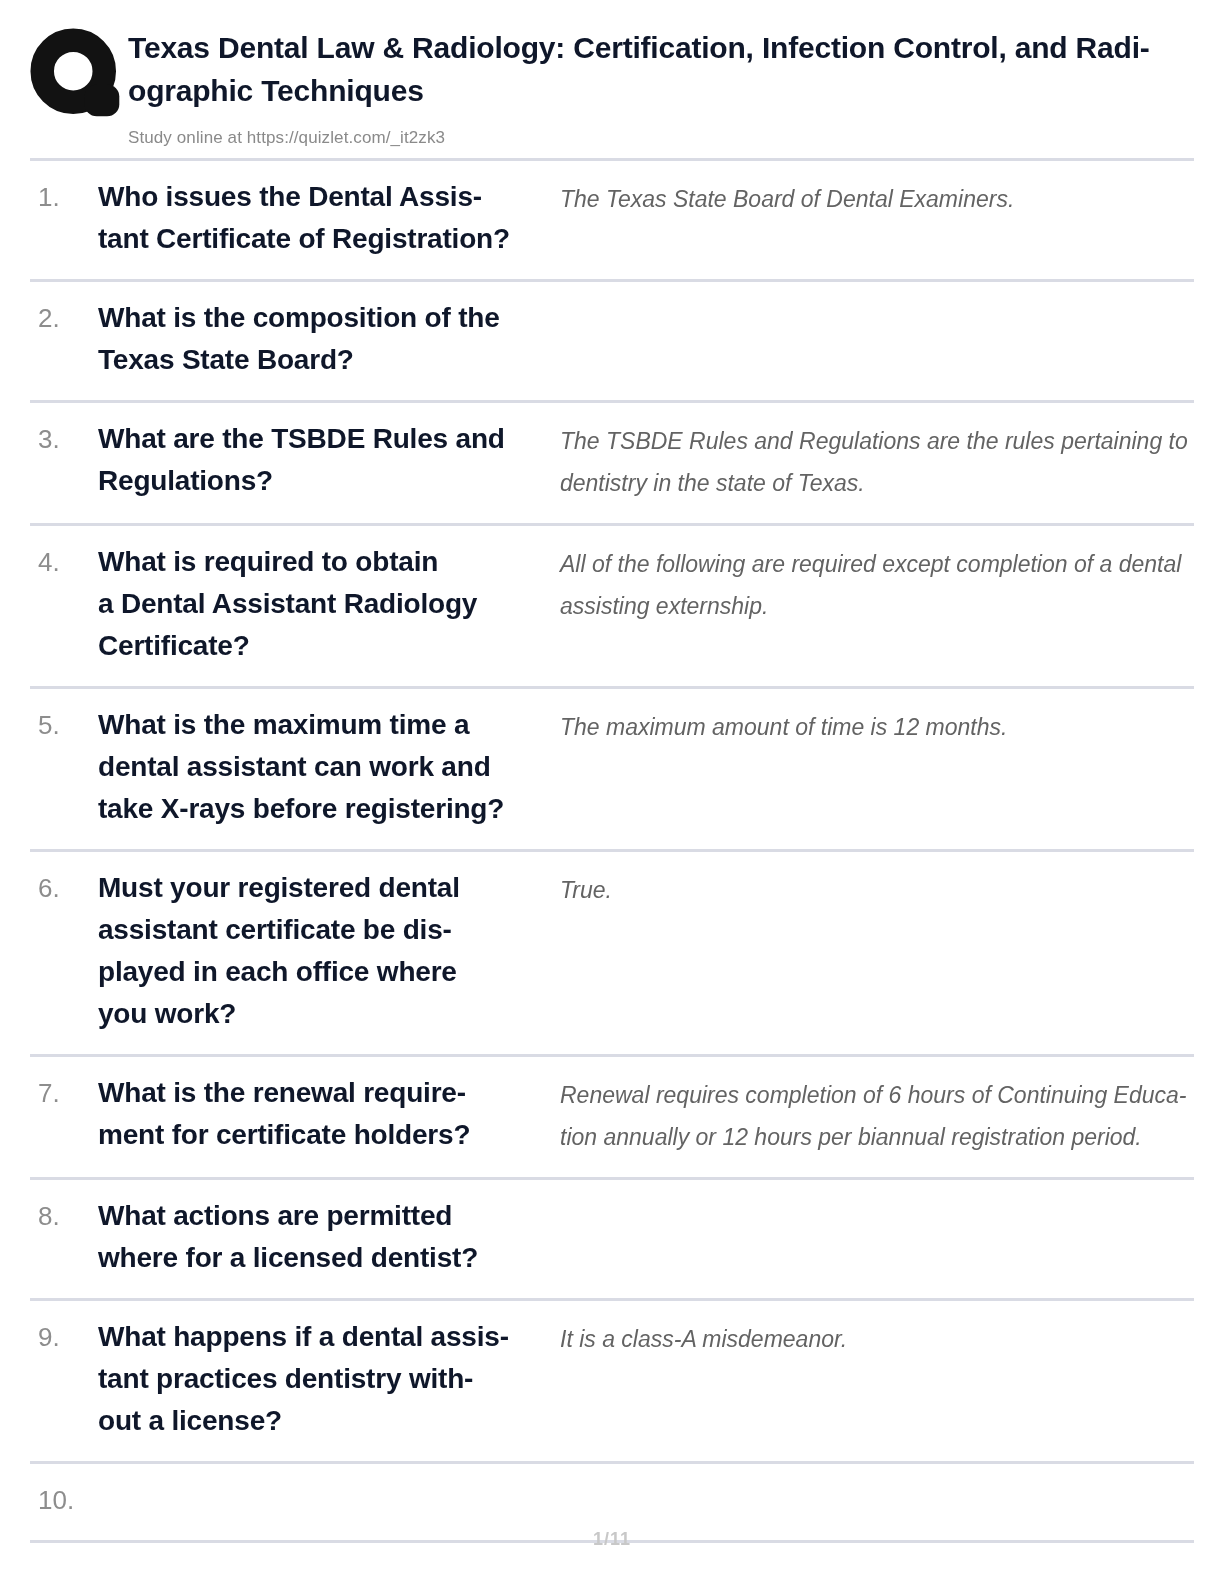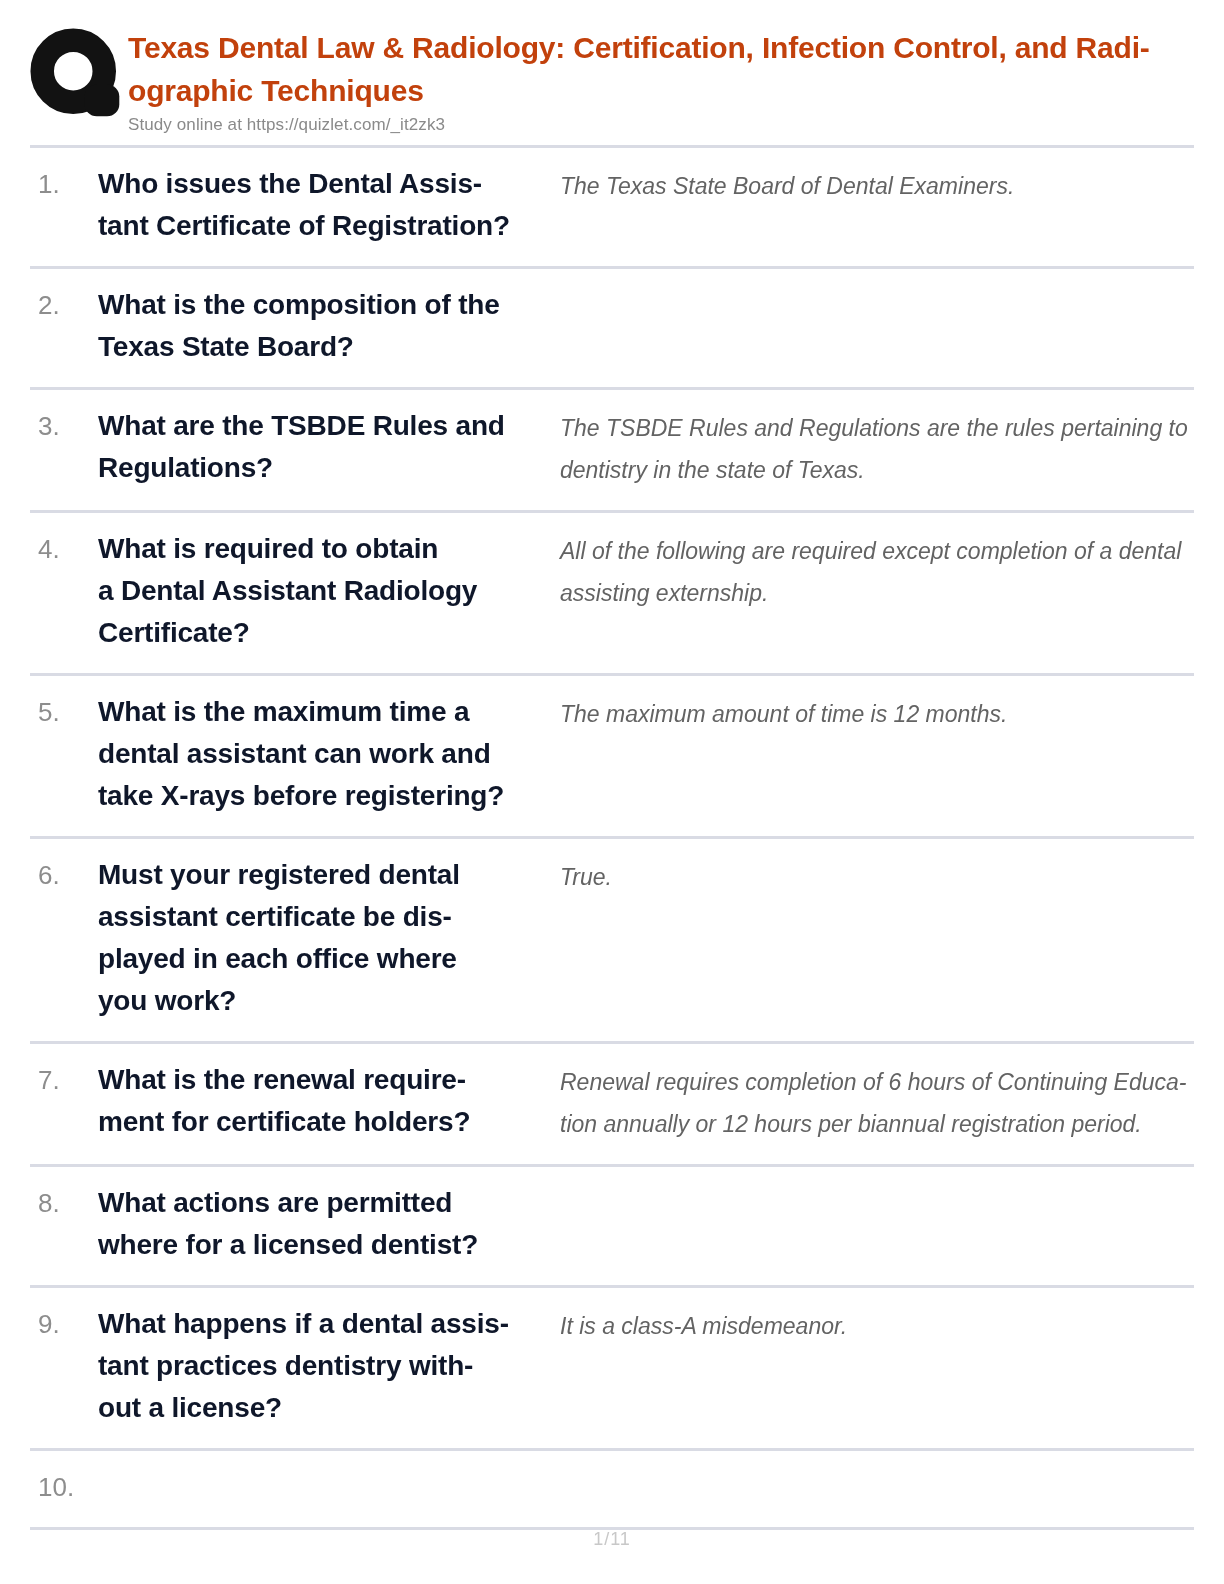--- a/index.html
+++ b/index.html
@@ -28,27 +28,27 @@
   .logo {
     width: 94px;
     height: 94px;
     flex: 0 0 94px;
     margin-top: 2px;
   }
   .header-text { margin-left: 4px; flex: 1; }
   .title {
     font-size: 30px;
     font-weight: 600;
-    color: #c2410c;
+    color: #0f172a;
     line-height: 43px;
     letter-spacing: -0.2px;
     white-space: pre-line;
   }
   .subtitle {
-    margin-top: 3px;
+    margin-top: 16px;
     font-size: 17px;
     color: #8a8a8a;
     letter-spacing: 0.1px;
   }
   
   .row {
     display: grid;
     grid-template-columns: 60px 462px 1fr;
     column-gap: 0;
     padding: 15px 0 19px 8px;
@@ -82,20 +82,21 @@
   
   .footer {
     position: absolute;
     bottom: 34px;
     left: 0;
     width: 100%;
     text-align: center;
     font-size: 18px;
     color: #c8c8c8;
     letter-spacing: 1px;
+    font-weight: bold;
   }
 </style>
 </head>
 <body>
 
 <div class="page">
 
   <div class="header">
     <svg class="logo" viewBox="0 0 100 100" aria-hidden="true">
       <circle cx="46" cy="46" r="33" fill="none" stroke="#121212" stroke-width="25"></circle>

